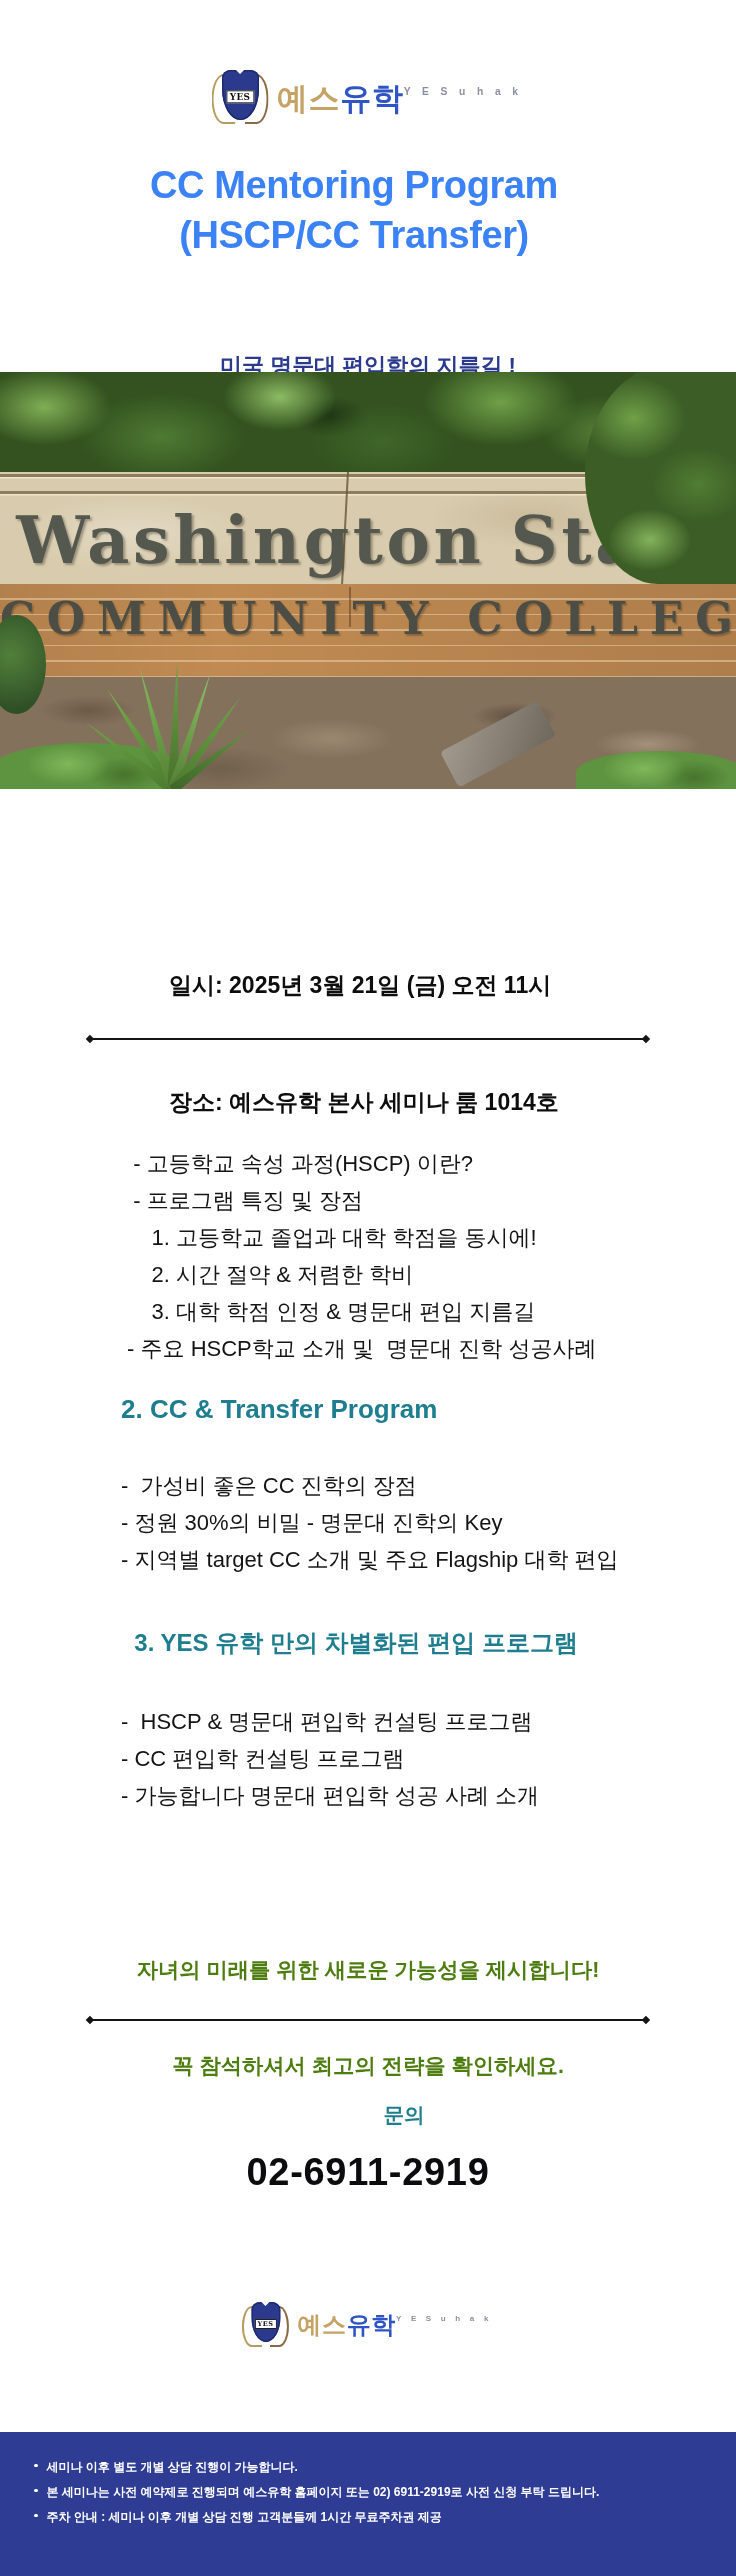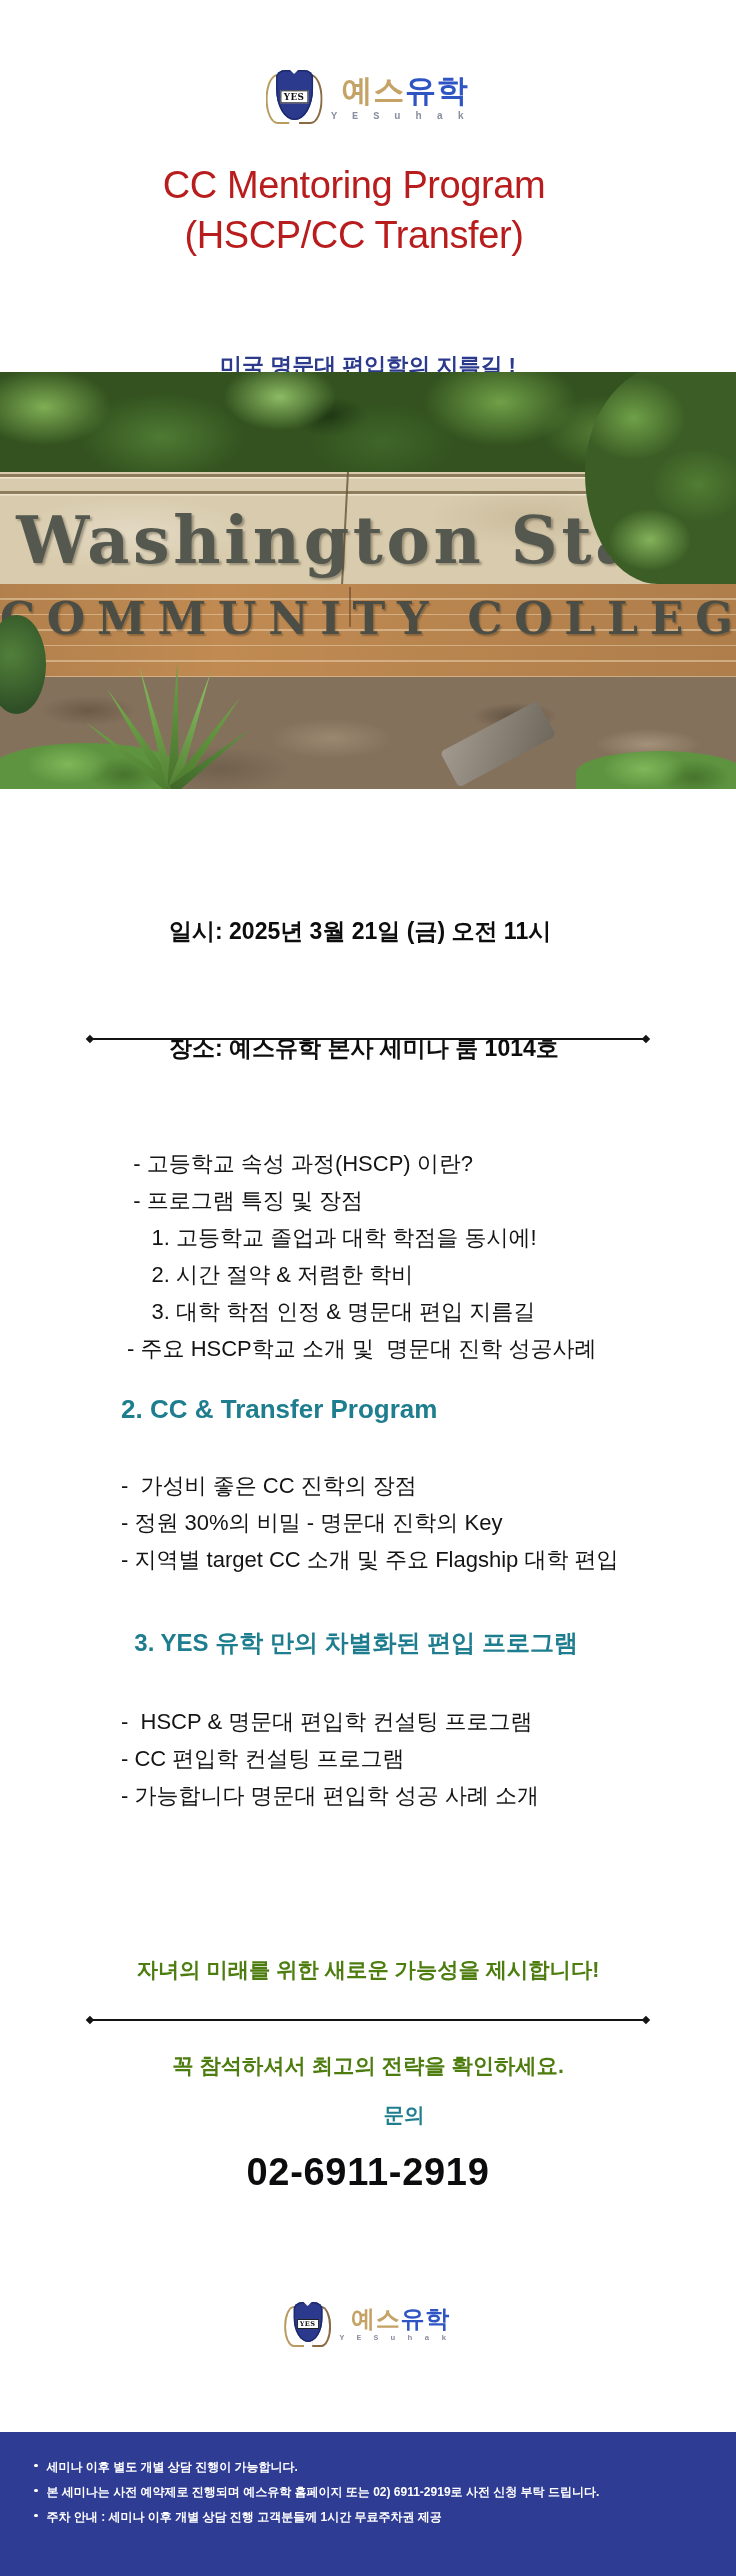--- a/index.html
+++ b/index.html
@@ -17,31 +17,31 @@
   .wreath.left{left:-2.2px;border-right:none;border-radius:50% 0 0 50% / 50% 0 0 50%;}
   .wreath.right{right:-2.2px;border-left:none;border-color:#8A6A42;border-radius:0 50% 50% 0 / 0 50% 50% 0;}
   .shield{position:absolute;left:50%;top:0;transform:translateX(-50%);width:37px;height:50px;background:#2C3A8E;
           border-radius:8.8px 8.8px 50% 50% / 7.4px 7.4px 62% 62%;box-shadow:inset 0 0 0 1.5px #1e2a6e;}
   .crest.small .shield{width:29px;height:40px;}
   .shield-notch{position:absolute;left:50%;top:-0.7px;transform:translateX(-50%);width:0;height:0;
           border-left:5.2px solid transparent;border-right:5.2px solid transparent;border-top:5.9px solid #ffffff;}
   .yes-box{position:absolute;left:50%;top:48%;transform:translate(-50%,-50%);background:#ffffff;border:0.7px solid #222;
            font-family:"DejaVu Serif", serif;font-weight:bold;font-size:8.8px;letter-spacing:0.4px;padding:0.7px 2.9px;color:#111;}
   .crest.small .yes-box{font-size:6.6px;padding:0 2.2px;}
-  .brand-text{display:flex;flex-direction:column;align-items:flex-end;line-height:1;}
+  .brand-text{display:flex;flex-direction:row;align-items:flex-start;line-height:1;}
   .brand-ko{font-weight:800;font-size:31px;letter-spacing:0.7px;}
   .logo-bottom .brand-ko{font-size:24px;}
   .brand-ko .gold{color:#C5A265;}
   .brand-ko .blue{color:#2F55C4;}
-  .brand-en{margin-top:4.4px;font-size:10.3px;letter-spacing:4.4px;color:#8B90A0;font-weight:600;white-space:pre;font-family:Liberation Mono, monospace;}
+  .brand-en{margin-top:4.4px;font-size:10.3px;letter-spacing:4.4px;color:#8B90A0;font-weight:600;white-space:pre;}
   .logo-bottom .brand-en{font-size:8px;letter-spacing:3.7px;margin-top:2.9px;}
 
   
   .title{position:absolute;top:160px;left:0;width:708px;text-align:center;font-size:38px;line-height:50px;
-         font-weight:400;letter-spacing:-0.4px;color:#b91c1c;}
+         font-weight:700;letter-spacing:-0.4px;color:#3b82f6;}
   .subtitle{position:absolute;top:286px;left:0;width:736px;text-align:center;font-size:22px;line-height:32px;
             font-weight:700;color:#2B3A8D;white-space:pre;}
 
   
   .photo{position:absolute;top:372px;left:0;width:736px;height:417px;overflow:hidden;background:#D9CCAE;}
   .foliage{position:absolute;left:0;top:0;width:736px;height:100px;background-color:#33521F;
     background-image:
       radial-gradient(ellipse 96px 55px at 6% 35%, #7FAE54 0%, transparent 70%),
       radial-gradient(ellipse 118px 63px at 22% 65%, #4E7A33 0%, transparent 70%),
       radial-gradient(ellipse 81px 48px at 38% 25%, #8CBB63 0%, transparent 70%),
@@ -87,21 +87,21 @@
   .grass.right{right:-8.8px;bottom:-5.9px;width:169px;height:44px;}
   .bush-left{position:absolute;left:-13.2px;top:243px;width:59px;height:99px;border-radius:50%;
     background:radial-gradient(circle at 40% 40%, #51803A 0%, #2F4F26 80%);}
   .plant{position:absolute;left:82px;top:289px;width:184px;height:129px;}
   .leaf{position:absolute;bottom:0;left:85px;transform-origin:bottom center;
         clip-path:polygon(50% 0, 100% 100%, 0 100%);}
   .stone{position:absolute;left:443px;top:352px;width:110px;height:40px;border-radius:4.4px;
          background:linear-gradient(135deg,#A29A8E 0%,#6E675C 100%);transform:rotate(-28deg);}
 
   
-  .event{position:absolute;left:169px;top:834px;line-height:39px;font-size:23px;white-space:pre;}
+  .event{position:absolute;left:169px;top:888px;line-height:39px;font-size:23px;white-space:pre;}
   .event .b{font-weight:800;color:#0d0d0d;}
   .event .r{font-weight:400;font-size:21.3px;color:#1f1f1f;}
 
   
   .divider{position:absolute;left:90px;width:556px;border-top:2.2px solid #141414;}
   .divider::before,.divider::after{content:"";position:absolute;top:-3.7px;width:5.9px;height:5.9px;background:#141414;transform:rotate(45deg);}
   .divider::before{left:-2.9px;} .divider::after{right:-2.9px;}
 
   
   .sec-head{position:absolute;left:121px;font-weight:800;color:#1E7D8E;white-space:pre;}

